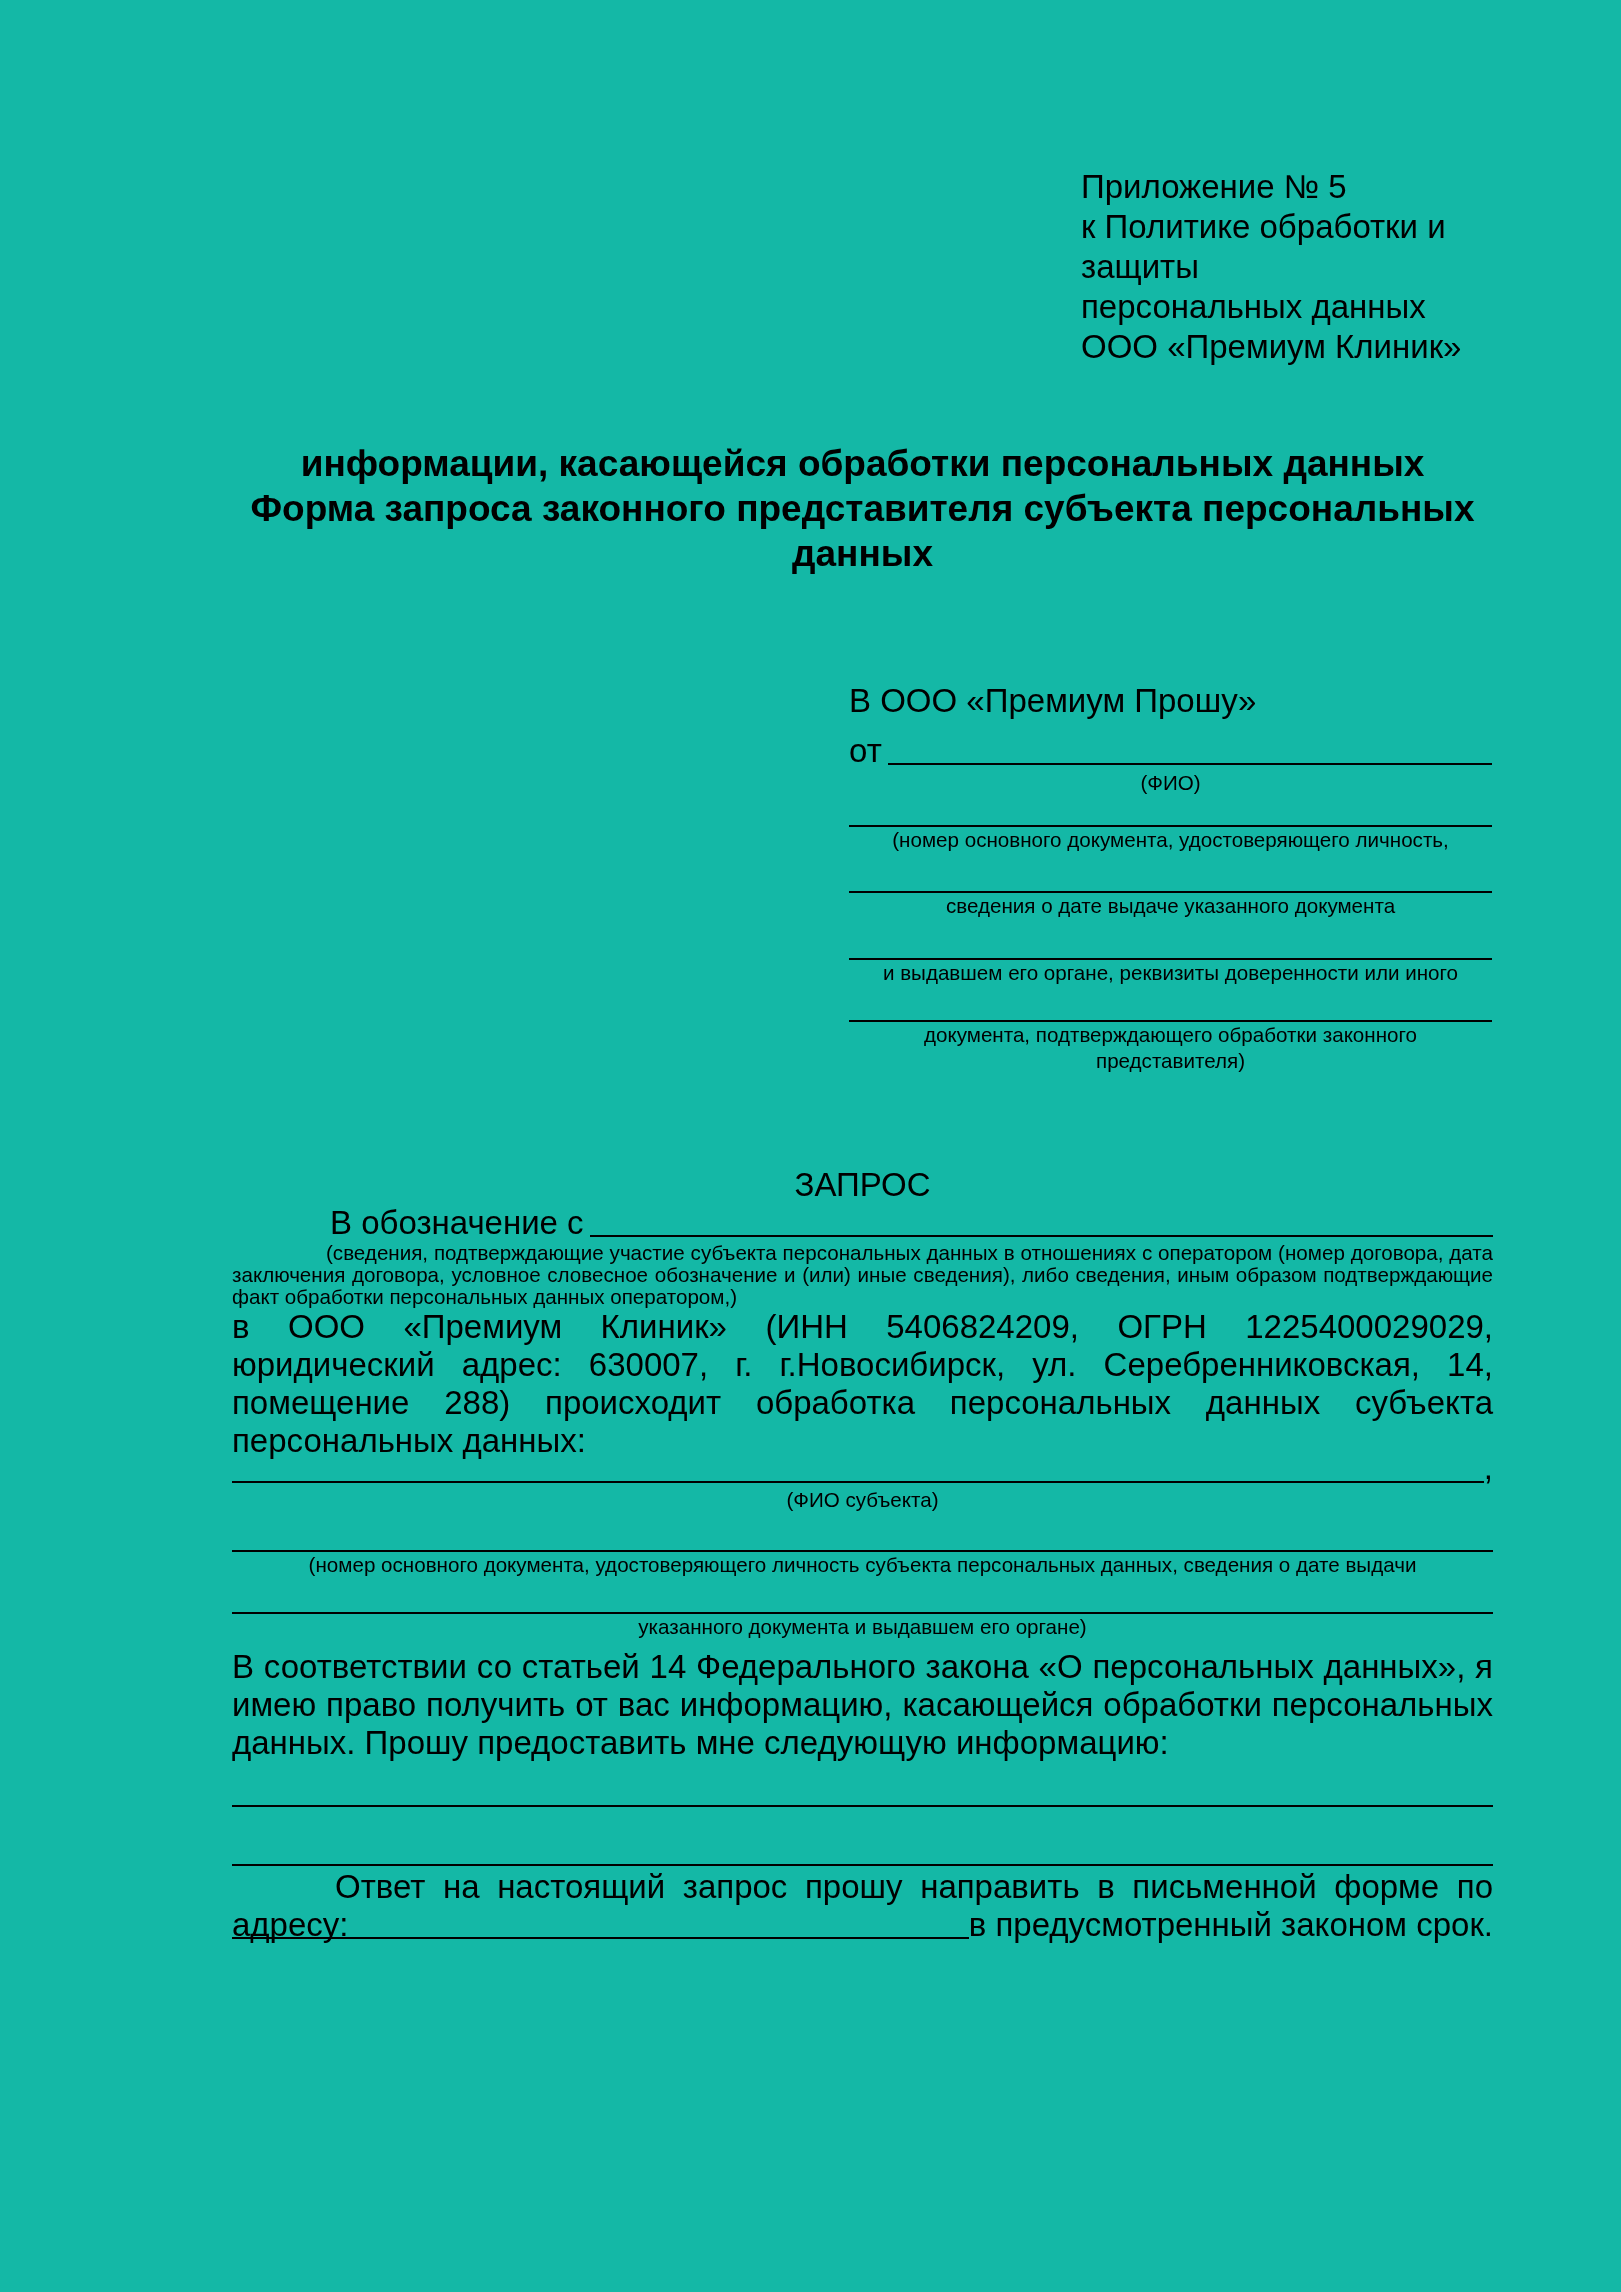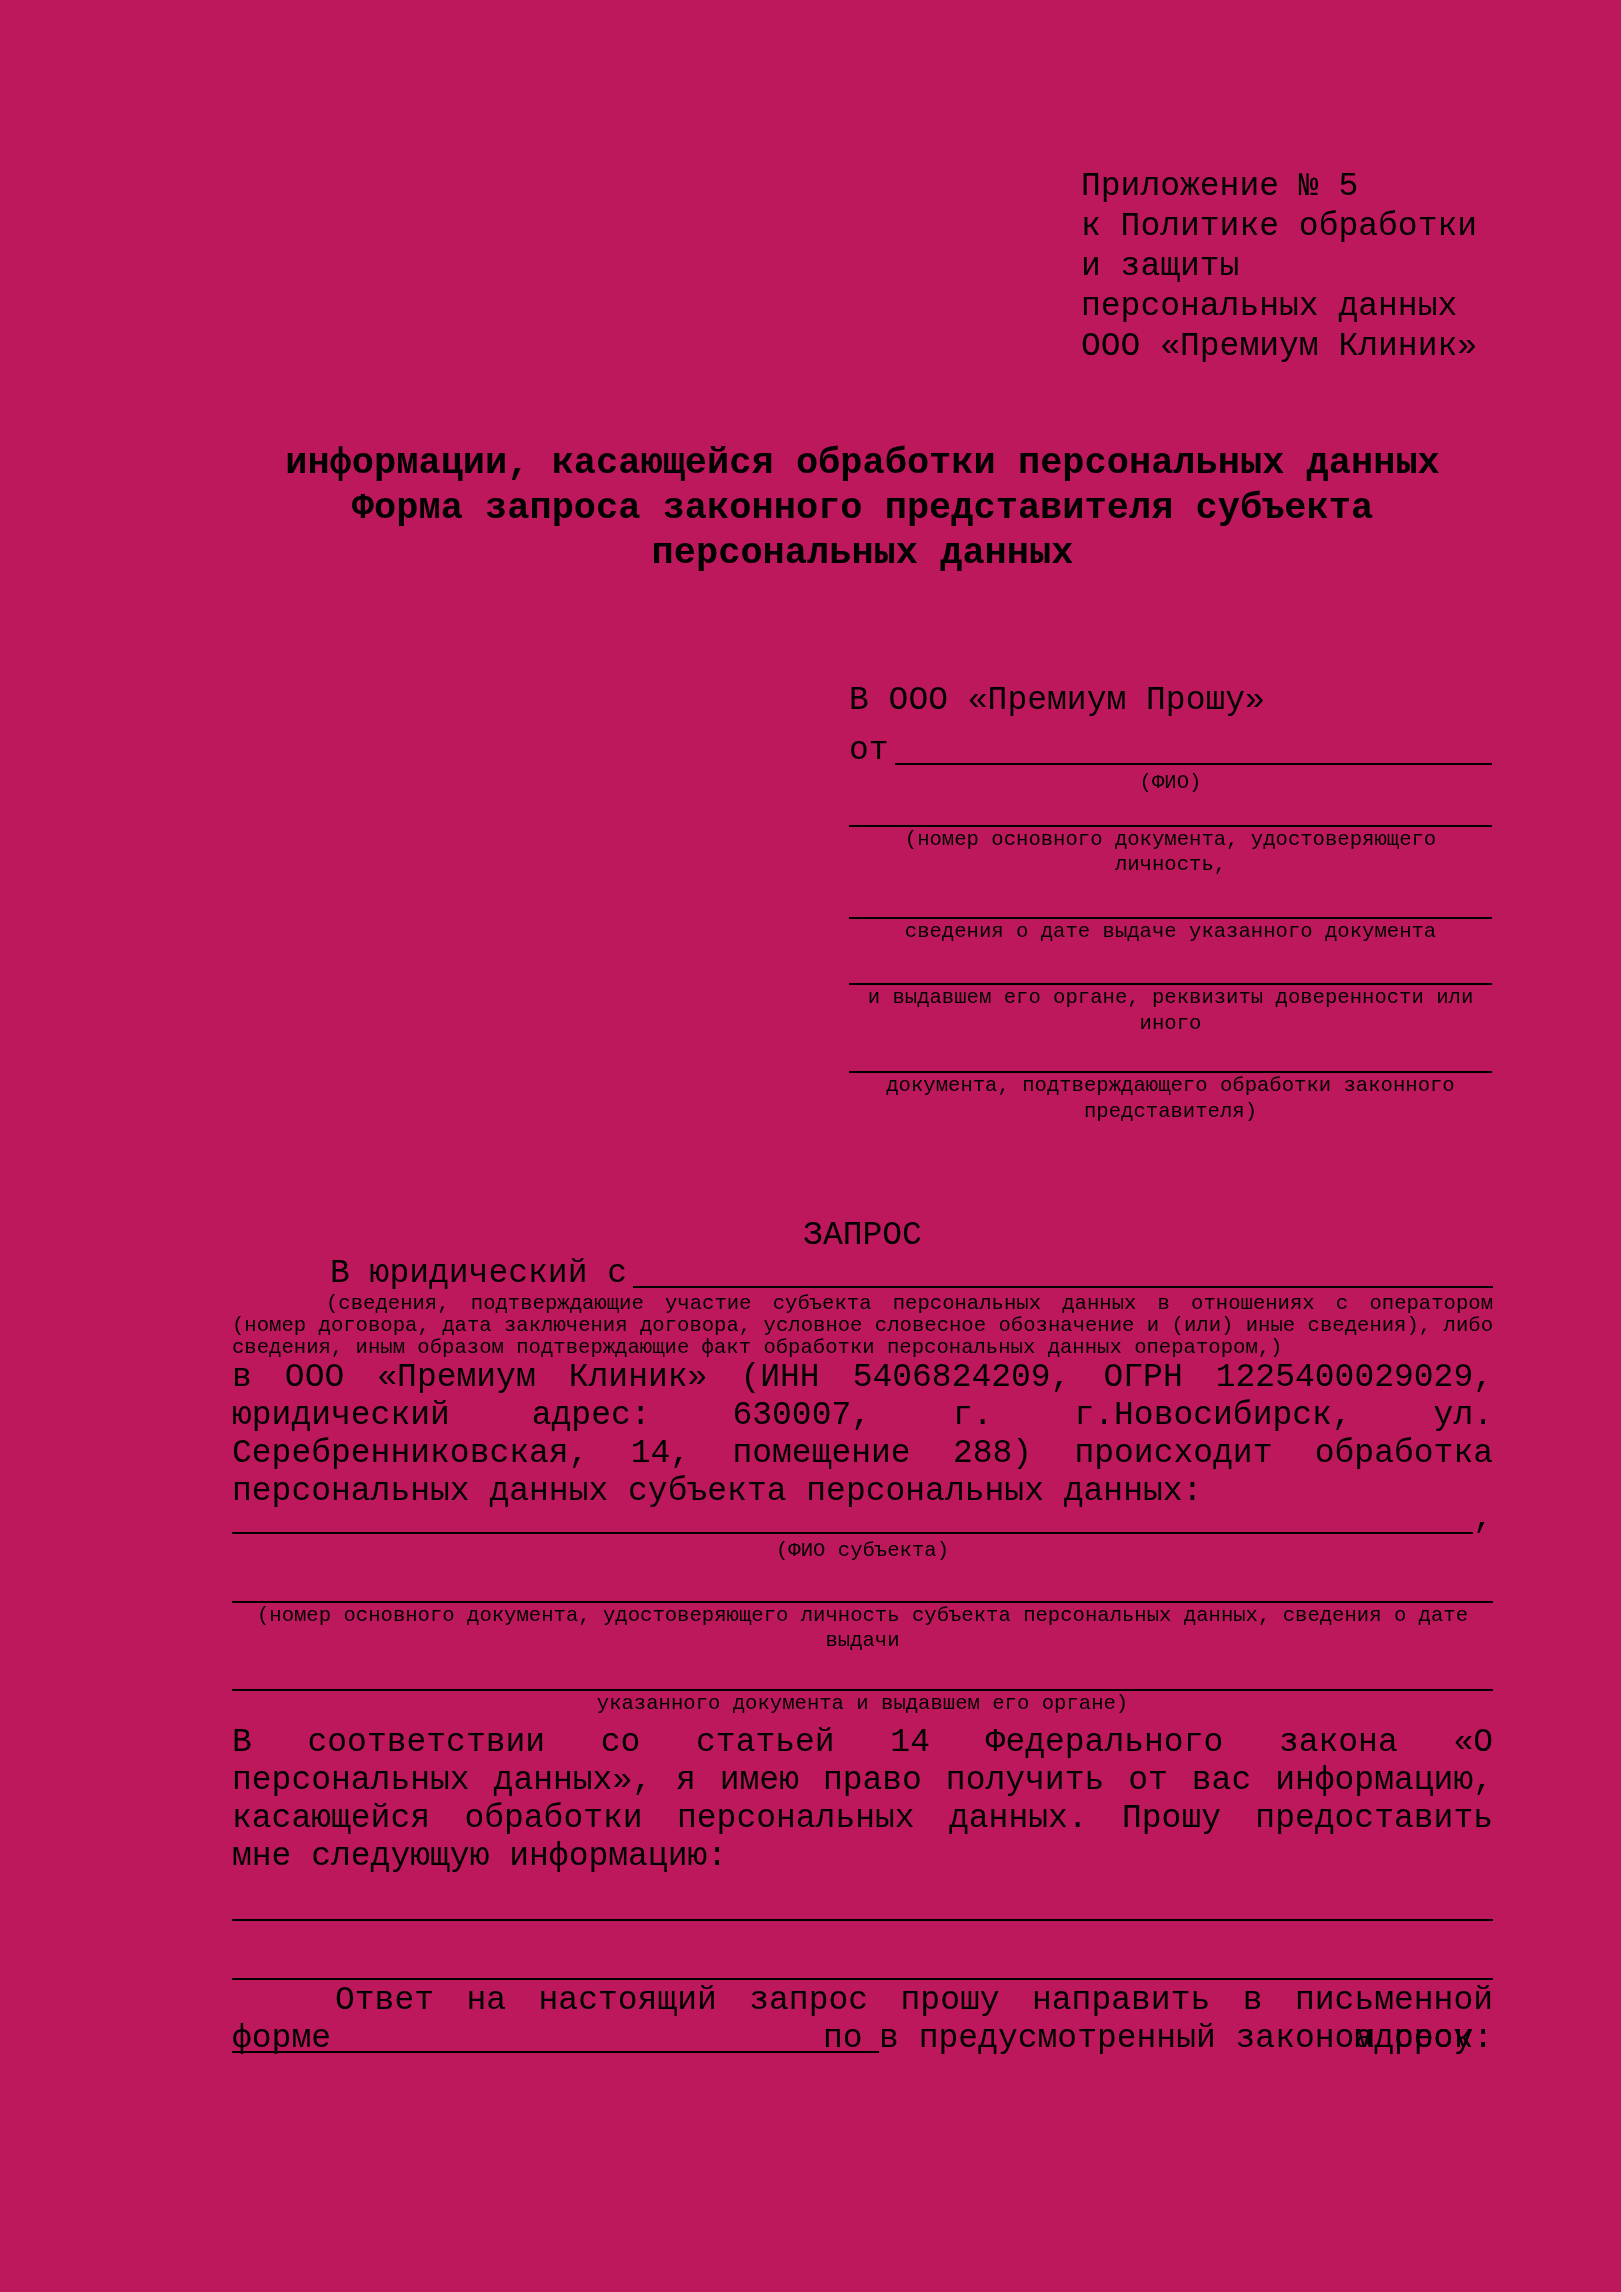--- a/index.html
+++ b/index.html
@@ -1,20 +1,20 @@
 <!DOCTYPE html>
 <html><head>
 <meta charset="utf-8">
 <style>
   html,body{margin:0;padding:0;background:#888;}
   .page{
     position:relative;
     width:1621px;height:2293px;
-    background:#be185d;color:#000000;
-    font-family:Liberation Mono, monospace;
+    background:#14b8a6;color:#000000;
+    font-family:Liberation Sans, sans-serif;
     box-sizing:border-box;
     padding:167px 128px 0 232px;
     margin:0 auto;
     font-size:33px;
     line-height:38px;
   }
   
   .hdr{margin-left:849px;line-height:40px;}
   
   .title{margin-top:74px;text-align:center;font-weight:bold;font-size:37px;line-height:45px;}
@@ -78,21 +78,21 @@
     <div class="wline h40"></div>
     <div class="cap">и выдавшем его органе, реквизиты доверенности или иного</div>
 
     <div class="wline h36"></div>
     <div class="cap">документа, подтверждающего обработки законного представителя)</div>
   </div>
 
   <div class="zapros">ЗАПРОС</div>
 
   <div class="intro-row">
-    <span class="lbl">В юридический с</span>
+    <span class="lbl">В обозначение с</span>
     <span class="fill"></span>
   </div>
   <div class="cap-par">(сведения, подтверждающие участие субъекта персональных данных в отношениях с оператором (номер договора, дата заключения договора, условное словесное обозначение и (или) иные сведения), либо сведения, иным образом подтверждающие факт обработки персональных данных оператором,)</div>
 
   <div class="par">в ООО «Премиум Клиник» (ИНН 5406824209, ОГРН 1225400029029, юридический адрес: 630007, г. г.Новосибирск, ул. Серебренниковская, 14, помещение 288) происходит обработка персональных данных субъекта персональных данных:</div>
 
   <div class="subject-row">
     <span class="fill" style="margin-left:0"></span>
     <span class="comma">,</span>
   </div>

